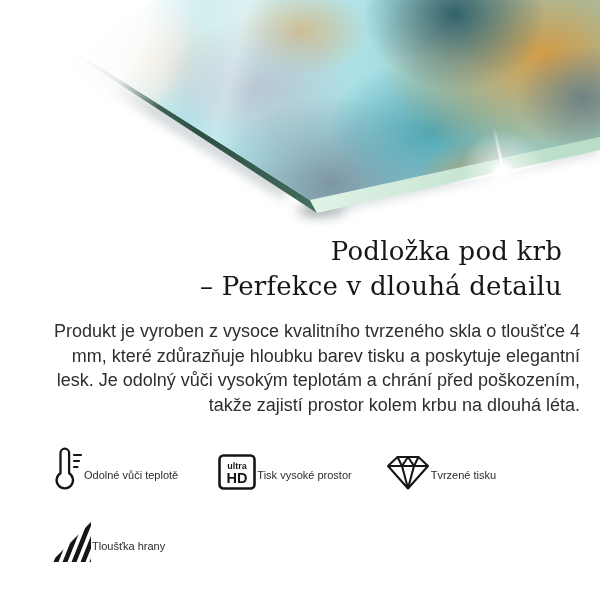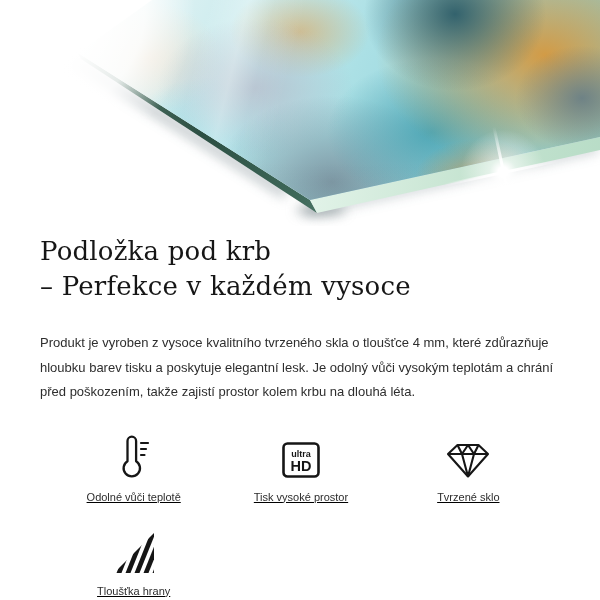--- a/index.html
+++ b/index.html
@@ -48,30 +48,30 @@
   .sparkle{position:absolute;left:443px;top:112px;width:120px;height:120px;z-index:5;pointer-events:none;}
   .sparkle .glow{position:absolute;inset:0;
     background:radial-gradient(circle at 50% 50%,#fff 6%,rgba(255,255,255,.55) 16%,rgba(255,255,255,0) 50%);}
   .sparkle::before{content:"";position:absolute;left:0;right:0;top:58.7px;height:2.6px;
     background:linear-gradient(90deg,rgba(255,255,255,0),#fff 42%,#fff 58%,rgba(255,255,255,0));
     transform:rotate(-12deg);}
   .sparkle::after{content:"";position:absolute;top:14px;bottom:14px;left:58.7px;width:2.6px;
     background:linear-gradient(180deg,rgba(255,255,255,0),#fff 42%,#fff 58%,rgba(255,255,255,0));
     transform:rotate(-12deg);}
   
-  .content{padding:0 38px 0 40px;}
+  .content{padding:0 38px 0 40px;text-align:right;}
   h1{margin:8px 0 0 0;font-family:"DejaVu Serif","Liberation Serif",serif;font-weight:normal;
     font-size:26px;line-height:35px;color:var(--text-heading,#161616);letter-spacing:.2px;}
   h1 span{display:block;}
-  .description{margin:27px 0 0 0;width:540px;font-size:13px;line-height:24.5px;
+  .description{margin:15px 0 0 0;width:540px;font-size:18px;line-height:24.5px;
     color:var(--text-body,#2e2e2e);}
   
   .features{margin-top:29px;padding:0 10px 0 10px;display:grid;
     grid-template-columns:1fr 1fr 1fr;row-gap:25px;}
-  .feature{display:flex;flex-direction:column;align-items:center;text-decoration:underline;}
+  .feature{display:flex;flex-direction:row;align-items:center;}
   .feature .icon-wrap{height:46px;display:flex;align-items:flex-end;justify-content:center;
     color:var(--icon-stroke,#161616);}
   .feature .label{margin-top:11px;font-size:11px;color:#2d2d2d;}
   svg{display:block;}
   svg text{font-family:"Liberation Sans",sans-serif;fill:currentColor;}
 </style>
 </head>
 <body>
 
 <div class="hero">
@@ -83,21 +83,21 @@
   <div class="glass-art"></div>
   <div class="hero-fade"></div>
   <div class="sparkle">
       <i class="glow"></i>
     </div>
 </div>
 
 <div class="content">
   <h1>
     <span>Podložka pod krb</span>
-    <span>– Perfekce v každém vysoce</span>
+    <span>– Perfekce v dlouhá detailu</span>
   </h1>
   <p class="description">Produkt je vyroben z vysoce kvalitního tvrzeného skla o tloušťce 4 mm, které zdůrazňuje hloubku barev tisku a poskytuje elegantní lesk. Je odolný vůči vysokým teplotám a chrání před poškozením, takže zajistí prostor kolem krbu na dlouhá léta.</p>
 
   <div class="features">
 
     <div class="feature">
       <div class="icon-wrap">
         <svg width="34" height="46" viewBox="0 0 34 46" fill="none" stroke="currentColor">
           <path d="M10.5 27.2 V7 a4.3 4.3 0 0 1 8.6 0 V27.2 a8.2 8.2 0 1 1 -8.6 0 Z" stroke-width="2.3" stroke-linejoin="round"></path>
           <path d="M24 9 h7 M24 15 h5 M24 21 h3.5" stroke-width="2.2" stroke-linecap="round"></path>
@@ -118,21 +118,21 @@
     </div>
 
 
     <div class="feature">
       <div class="icon-wrap">
         <svg width="46" height="40" viewBox="0 0 46 40" fill="none" stroke="currentColor">
           <path d="M12.5 5 H33.5 L43 14 L23 36.5 L3 14 Z" stroke-width="2.1" stroke-linejoin="round"></path>
           <path d="M3 14 H43 M12.5 5 L17 14 L23 5 L29 14 L33.5 5 M17 14 L23 36.5 M29 14 L23 36.5" stroke-width="2.1" stroke-linejoin="round"></path>
         </svg>
       </div>
-      <div class="label">Tvrzené sklo</div>
+      <div class="label">Tvrzené tisku</div>
     </div>
 
     <div class="feature">
       <div class="icon-wrap">
         <svg width="42" height="42" viewBox="0 0 42 42">
           <defs>
               <clipPath id="tri">
                 <path d="M1 41 L41 41 L41 1 Z"></path>
               </clipPath>
             </defs>

